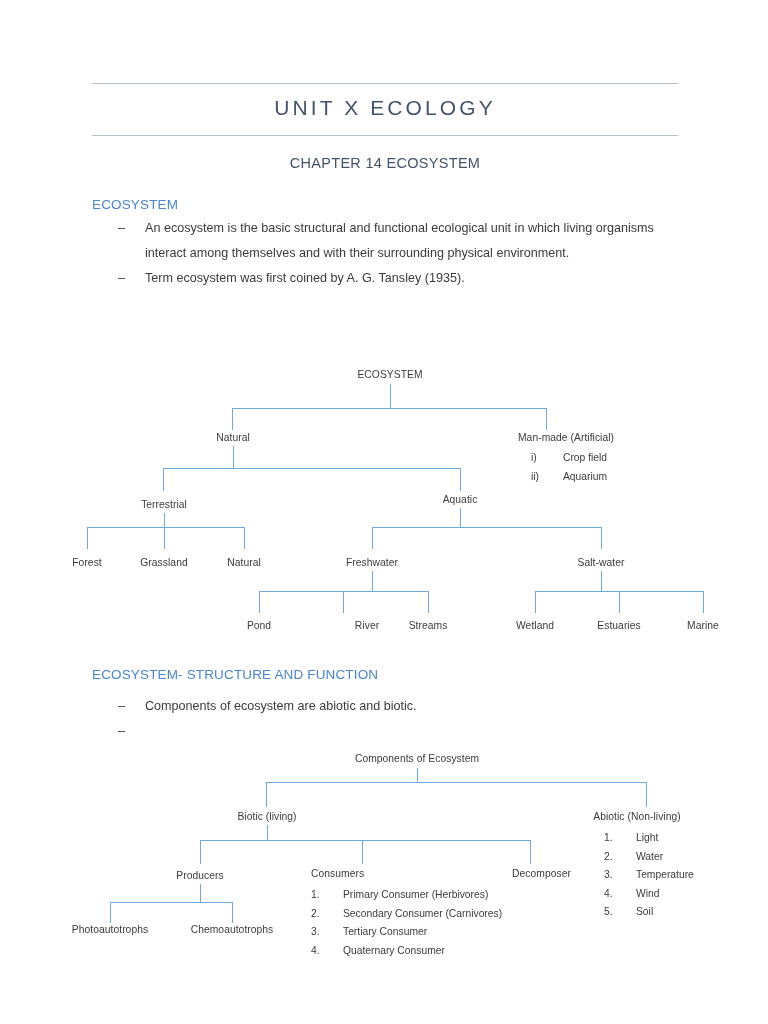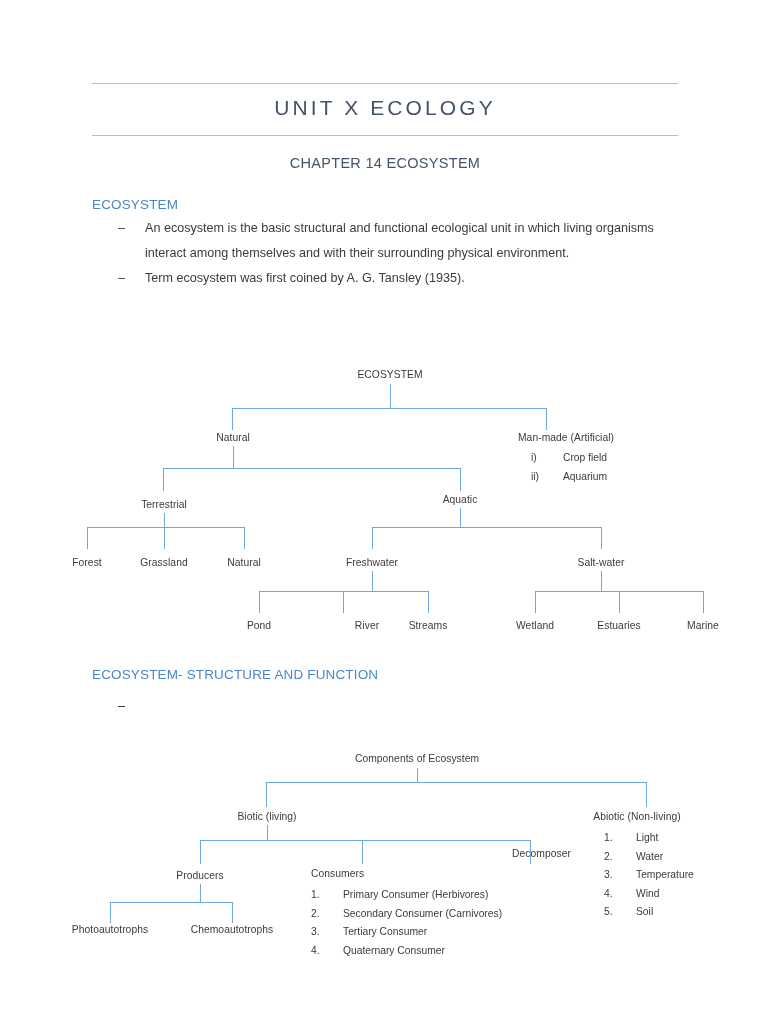--- a/index.html
+++ b/index.html
@@ -219,20 +219,21 @@
     <div class="node" style="left:535px; top:620px;">Wetland</div>
     <div class="node" style="left:619px; top:620px;">Estuaries</div>
     <div class="node" style="left:703px; top:620px;">Marine</div>
   </div>
 
   <div class="sec-head" style="top:667px;text-align:right;">ECOSYSTEM- STRUCTURE AND FUNCTION</div>
 
   <div class="bullets" style="top:694px;">
     <div class="bullet-row">
       <span class="dash">–</span>
+      <span>Components of ecosystem are abiotic and biotic.</span>
     </div>
     <div class="bullet-row">
       <span class="dash">–</span>
     </div>
   </div>
 
   <div class="diagram" style="top:0;">
 
     <div class="node" style="left:417px; top:753px;">Components of Ecosystem</div>
     <div class="ln v" style="left:417px; top:768px; height:14px;"></div>
@@ -267,21 +268,21 @@
     </div>
 
     <div class="ln v" style="left:267px; top:825px; height:15px;"></div>
     <div class="ln h" style="left:200px; top:840px; width:330px;"></div>
     <div class="ln v" style="left:200px; top:840px; height:24px;"></div>
     <div class="ln v" style="left:362px; top:840px; height:24px;"></div>
     <div class="ln v" style="left:530px; top:840px; height:24px;"></div>
 
     <div class="node" style="left:200px; top:870px;">Producers</div>
     <div class="node left-anchor" style="left:311px; top:868px;">Consumers</div>
-    <div class="node" style="left:529px; top:848px;padding-left:25px;">Decomposer</div>
+    <div class="node" style="left:529px; top:868px;padding-left:25px;">Decomposer</div>
 
     <div class="sublist" style="left:311px; top:886px;">
       <div class="row">
         <span class="marker">1.</span>
         <span>Primary Consumer (Herbivores)</span>
       </div>
       <div class="row">
         <span class="marker">2.</span>
         <span>Secondary Consumer (Carnivores)</span>
       </div>

